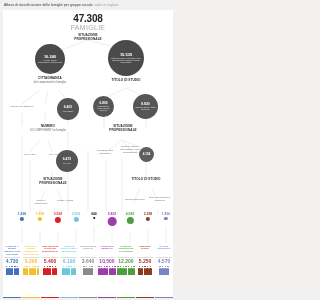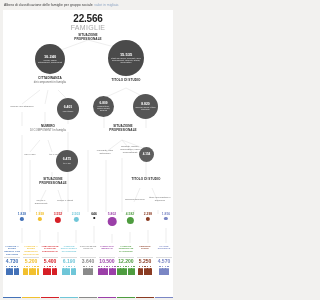--- a/index.html
+++ b/index.html
@@ -151,21 +151,21 @@
       <path d="M76 230 L76 243"></path>
       <path d="M94 226 L94 243"></path>
       <path d="M112 234 L112 243"></path>
       <path d="M130 232 L130 243"></path>
       <path d="M148 230 L148 243"></path>
       <path d="M166 228 L166 243"></path>
     </g>
   </svg>
 
   <div class="headline">
-    <div class="num">22.566</div>
+    <div class="num">47.308</div>
     <div class="word">FAMIGLIE</div>
   </div>
 
   <div class="blabel" style="left:68px;top:34px;width:40px;">
     <div class="l1">SITUAZIONE</div>
     <div class="l1">PROFESSIONALE</div>
   </div>
 
   <div class="blabel" style="left:24px;top:77px;width:52px;">
     <div class="l1">CITTADINANZA</div>

